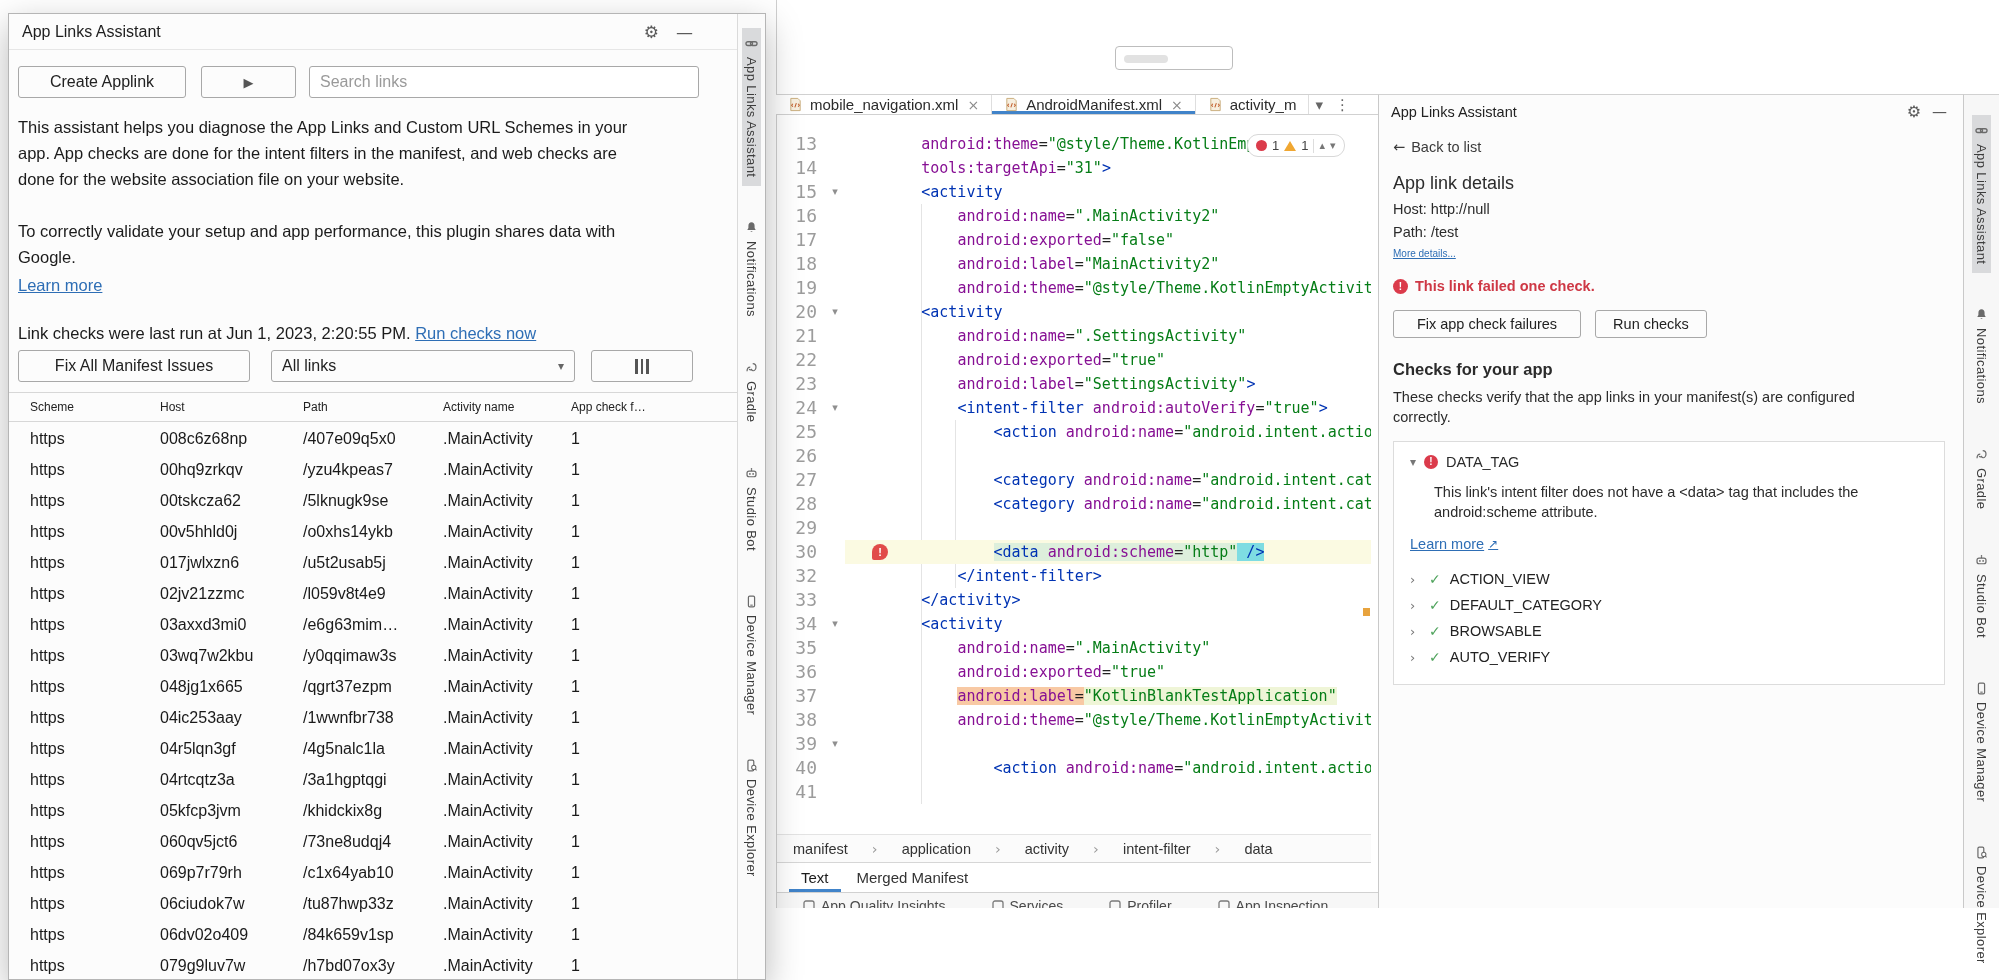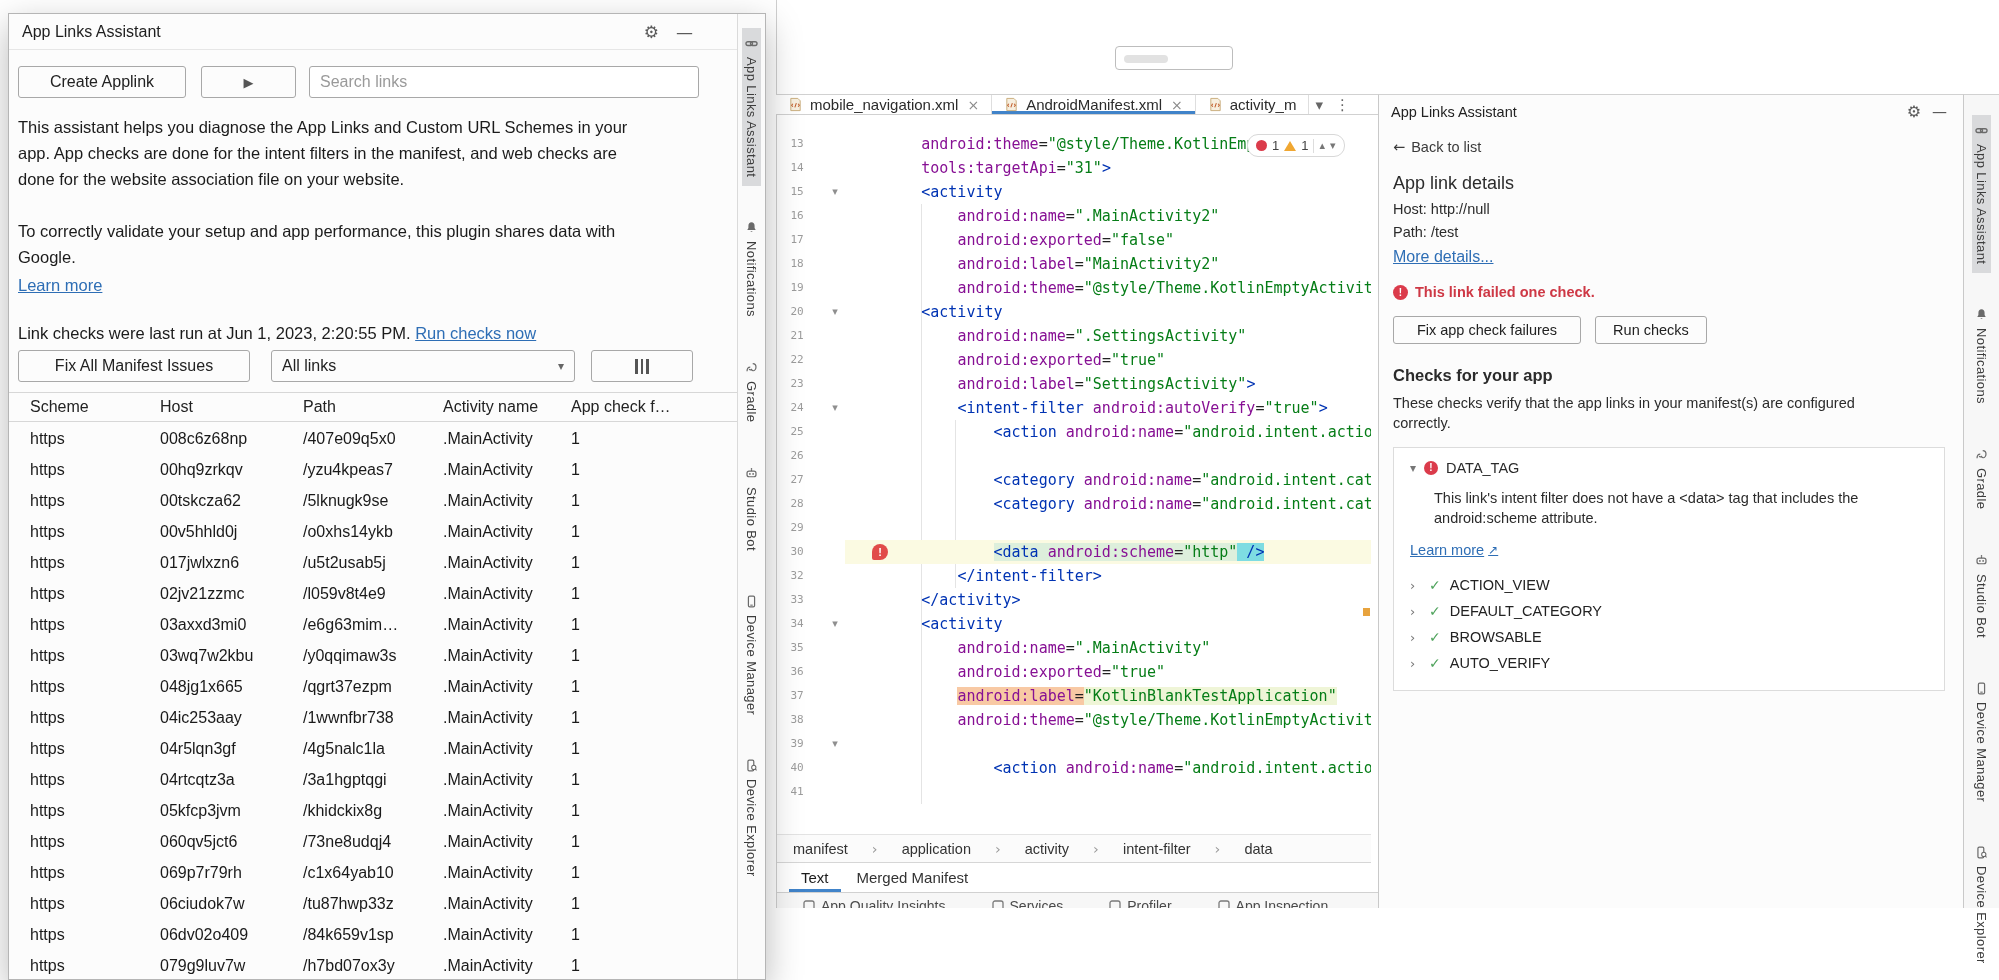--- a/index.html
+++ b/index.html
@@ -33,21 +33,21 @@
   .ex { color:#8a8a8a; font-size:14px; margin-left:2px; }
   .tab-extra { display:inline-flex; align-items:center; color:#666; padding:0 6px; font-size:15px; }
 
   
   #editor {
     position:absolute; left:777px; top:127px; width:594px; height:707px;
     background:#fff; overflow:hidden; font-family:"DejaVu Sans Mono", monospace; font-size:15px;
   }
   #code-lines { position:absolute; left:0; top:5px; width:100%; }
   .crow { display:flex; height:24px; line-height:24px; position:relative; }
-  .cnum { width:48px; text-align:center; padding-right:8px; color:#9c9c9c; font-size:11px; flex:0 0 auto; }
+  .cnum { width:48px; text-align:right; padding-right:8px; color:#9c9c9c; font-size:18px; flex:0 0 auto; }
   .cfold { width:20px; text-align:center; color:#8f8f8f; font-size:11px; flex:0 0 auto; }
   .ctext { flex:1 1 auto; white-space:pre; overflow:hidden; padding-left:4px; color:#000; }
   .crow-hl .ctext { background:#fbfae2; }
   .tk-tag { color:#0033b3; }
   .tk-attr { color:#871094; }
   .tk-val { color:#067d17; }
   .tk-pln { color:#222; }
   .hl-soft { background:#ddefdc; }
   .hl-cyan { background:#7edce2; }
   .hl-orange { background:#f8c9a4; }
@@ -127,21 +127,21 @@
     display:flex; align-items:center; padding:0 10px; font-size:16px; color:#222;
   }
   #lw-filter .arrow { margin-left:auto; color:#666; font-size:12px; }
   #lw-colbtn { position:absolute; left:582px; top:336px; width:102px; height:32px; }
   #lw-colbtn .bars { display:flex; gap:3px; }
   #lw-colbtn .bars i { display:block; width:2.5px; height:15px; background:#555; }
 
   #links-table-header {
     position:absolute; left:0; top:378px; width:729px; height:30px;
     border-top:1px solid #d7d7d7; border-bottom:1px solid #d7d7d7;
-    display:flex; align-items:center; padding-left:21px; font-size:16px; color:#222;
+    display:flex; align-items:center; padding-left:21px; font-size:12px; color:#222;
   }
   #links-table-rows { position:absolute; left:0; top:409px; width:729px; }
   .t-row { display:flex; align-items:center; height:31px; padding-left:21px; font-size:16px; color:#1a1a1a; }
   .t-cell { white-space:nowrap; overflow:hidden; }
   .c0 { width:130px; } .c1 { width:143px; } .c2 { width:140px; } .c3 { width:128px; } .c4 { width:160px; }
 
   
   .vstrip { display:flex; flex-direction:column; align-items:center; }
   #lw-strip {
     position:absolute; right:0; top:0; bottom:0; width:28px;
@@ -161,21 +161,21 @@
     background:#fcfcfc; border-left:1px solid #c9c9c9; border-top:1px solid #d1d1d1;
   }
   #ap-header { position:relative; height:34px; }
   #ap-title { position:absolute; left:12px; line-height:34px; font-size:14.5px; color:#222; }
   #ap-gear { position:absolute; right:42px; line-height:34px; font-size:16px; color:#5a5a5a; }
   #ap-min { position:absolute; right:16px; line-height:34px; font-size:15px; color:#5a5a5a; }
   #ap-body { padding:8px 16px 0 14px; font-size:14.5px; color:#2b2b2b; }
   #ap-back { display:inline-flex; gap:6px; align-items:center; color:#3a3a3a; margin-top:2px; cursor:pointer; }
   #ap-details-title { font-weight:normal; font-size:18px; margin-top:18px; }
   .ap-line { margin-top:7px; }
-  #ap-moredetails { display:inline-block; margin-top:8px; font-size:16px; }
+  #ap-moredetails { display:inline-block; margin-top:8px; font-size:10px; }
   #ap-failed { display:flex; gap:7px; align-items:center; margin-top:18px; color:#ce3845; font-weight:bold; }
   .red-badge {
     width:15px; height:15px; border-radius:50%; background:#db3b4b; color:#fff;
     font-size:10px; font-weight:bold; text-align:center; line-height:15px; flex:0 0 auto;
     font-family:"Liberation Sans",sans-serif;
   }
   #ap-buttons { display:flex; gap:14px; margin-top:16px; }
   #ap-buttons .btn { font-size:14.5px; height:28px; }
   #ap-fix { width:188px; } #ap-run { width:112px; }
   #ap-checks-title { font-weight:bold; font-size:16.5px; margin-top:22px; }

